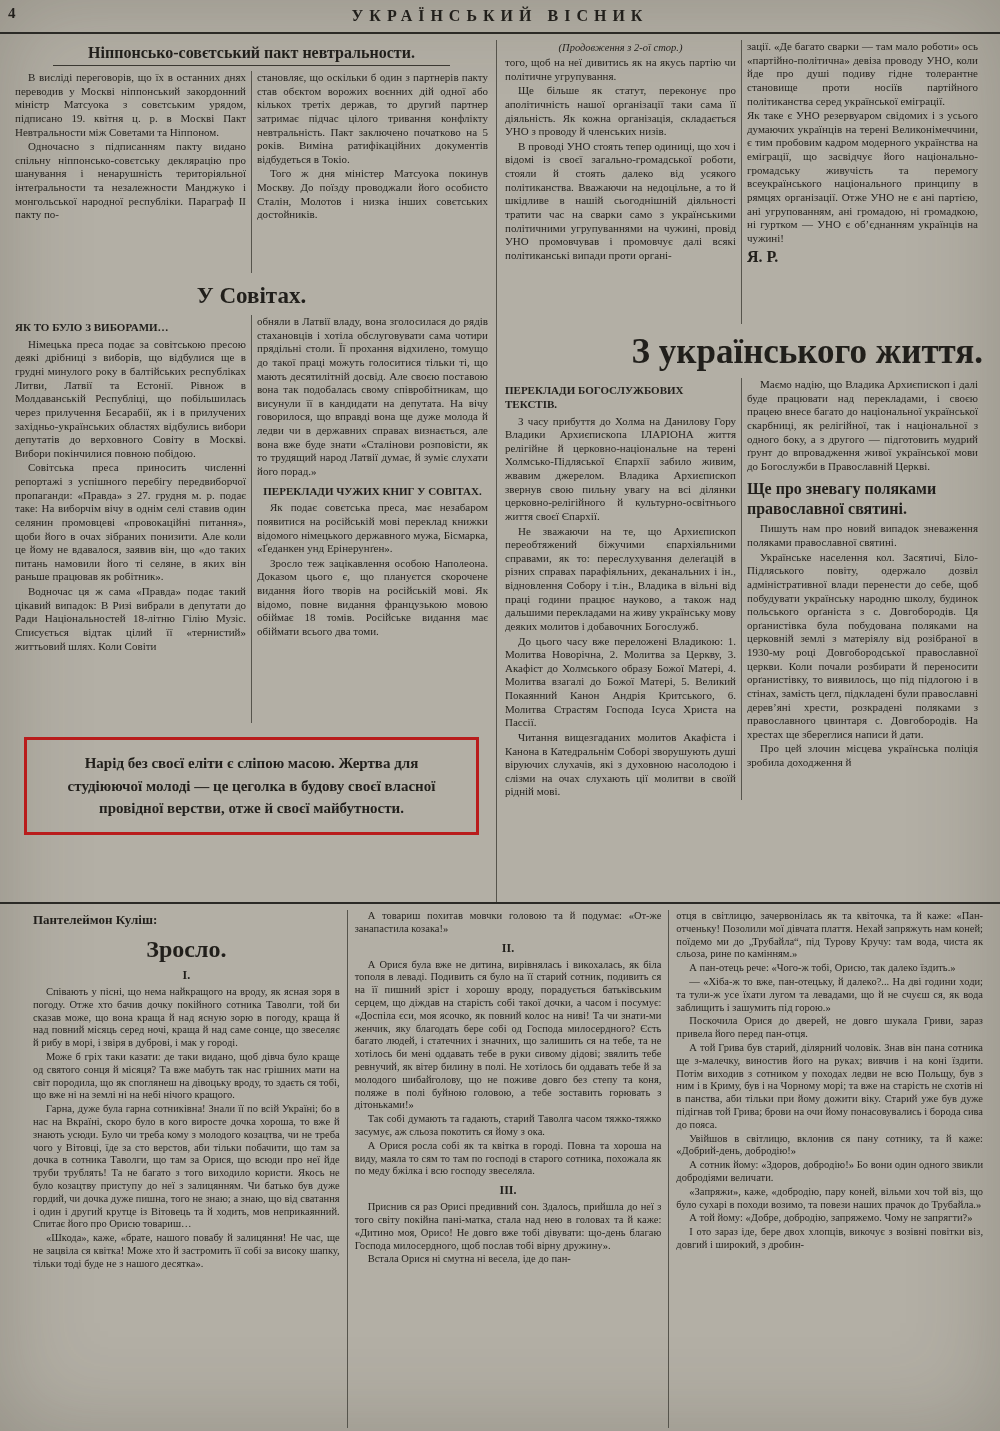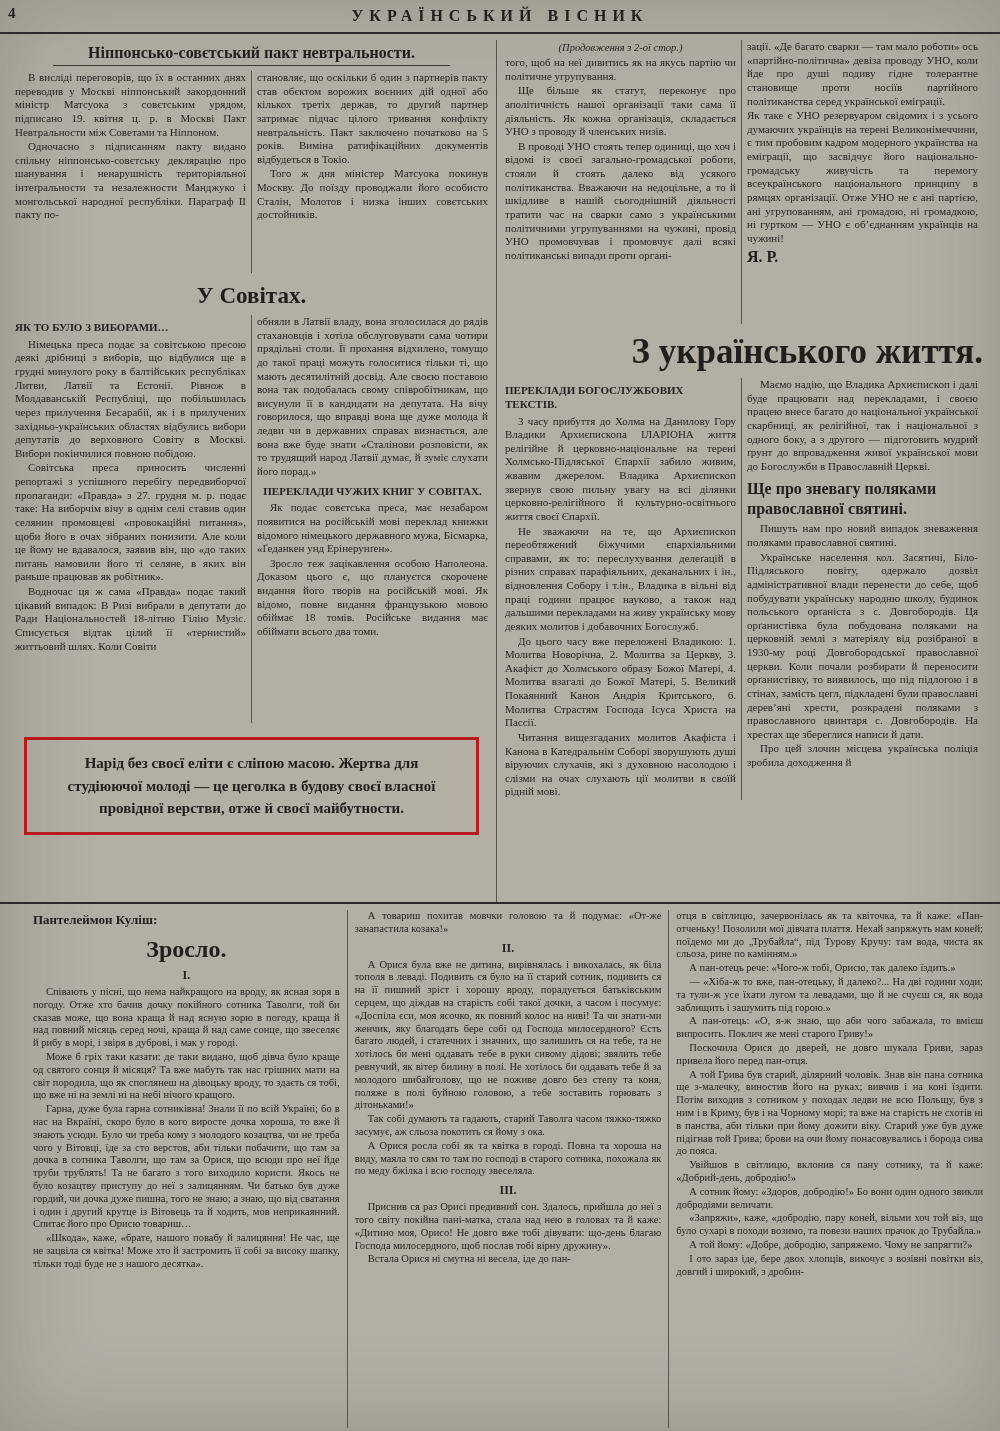--- a/index.html
+++ b/index.html
@@ -220,21 +220,20 @@
           <p>Приснив ся раз Орисі предивний сон. Здалось, прийшла до неї з того світу покійна пані-матка, стала над нею в головах та й каже: «Дитино моя, Орисо! Не довго вже тобі дівувати: що-день благаю Господа милосердного, щоб послав тобі вірну дружину».</p>
           <p>Встала Орися ні смутна ні весела, іде до пан-</p>
         </div>
     </div>
     <div class="brule"></div>
     <div class="bcol">
       <div class="bodytext contflow">
           <p>отця в світлицю, зачервонілась як та квіточка, та й каже: «Пан-отченьку! Позолили мої дівчата плаття. Нехай запряжуть нам коней; поїдемо ми до „Трубайла“, під Турову Кручу: там вода, чиста як сльоза, рине по камінням.»</p>
           <p>А пан-отець рече: «Чого-ж тобі, Орисю, так далеко їздить.»</p>
           <p>— «Хіба-ж то вже, пан-отецьку, й далеко?... На дві години ходи; та тули-ж усе їхати лугом та левадами, що й не счуєш ся, як вода заблищить і зашумить під горою.»</p>
-          <p>А пан-отець: «О, я-ж знаю, що аби чого забажала, то вмієш випросить. Поклич же мені старого Гриву!»</p>
           <p>Поскочила Орися до дверей, не довго шукала Гриви, зараз привела його перед пан-отця.</p>
           <p>А той Грива був старий, ділярний чоловік. Знав він пана сотника ще з-малечку, виностив його на руках; вивчив і на коні їздити. Потім виходив з сотником у походах ледви не всю Польщу, був з ним і в Криму, був і на Чорному морі; та вже на старість не схотів ні в панства, аби тільки при йому дожити віку. Старий уже був дуже підігнав той Грива; брови на очи йому понасовувались і борода сива до пояса.</p>
           <p>Увійшов в світлицю, вклонив ся пану сотнику, та й каже: «Добрий-день, добродію!»</p>
           <p>А сотник йому: «Здоров, добродію!» Бо вони один одного звикли добродіями величати.</p>
           <p>«Запряжи», каже, «добродію, пару коней, вільми хоч той віз, що було сухарі в походи возимо, та повези наших прачок до Трубайла.»</p>
           <p>А той йому: «Добре, добродію, запряжемо. Чому не запрягти?»</p>
           <p>І ото зараз іде, бере двох хлопців, викочує з возівні повітки віз, довгий і широкий, з дробин-</p>
         </div>
     </div>
   </div>

